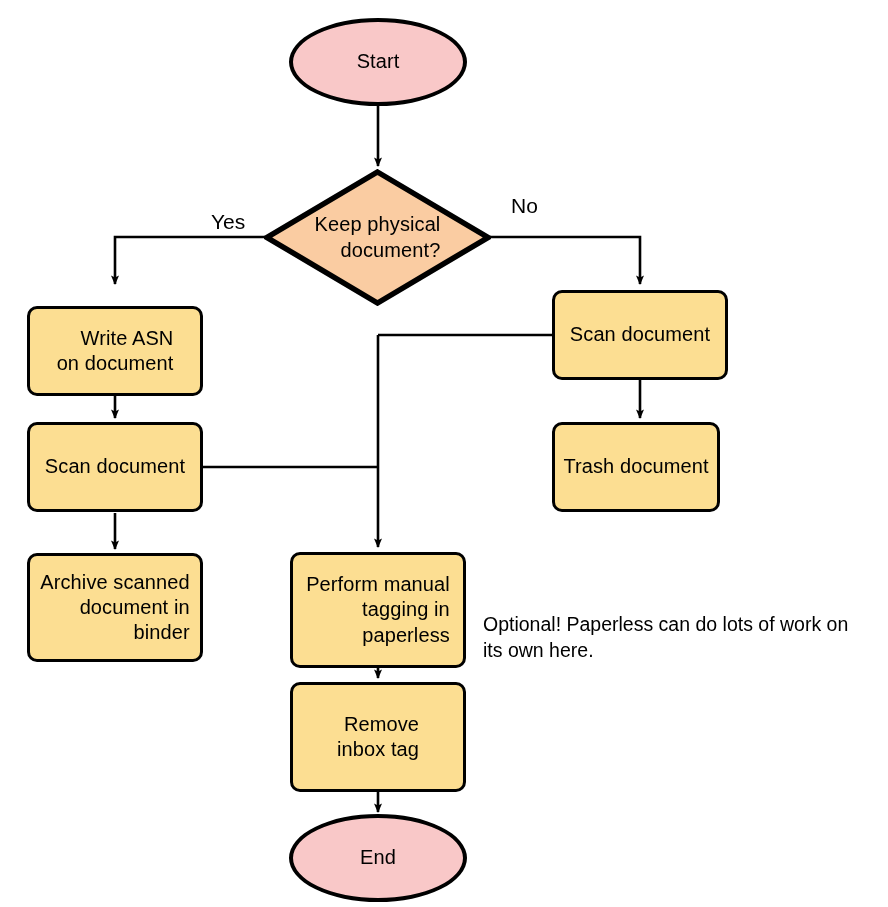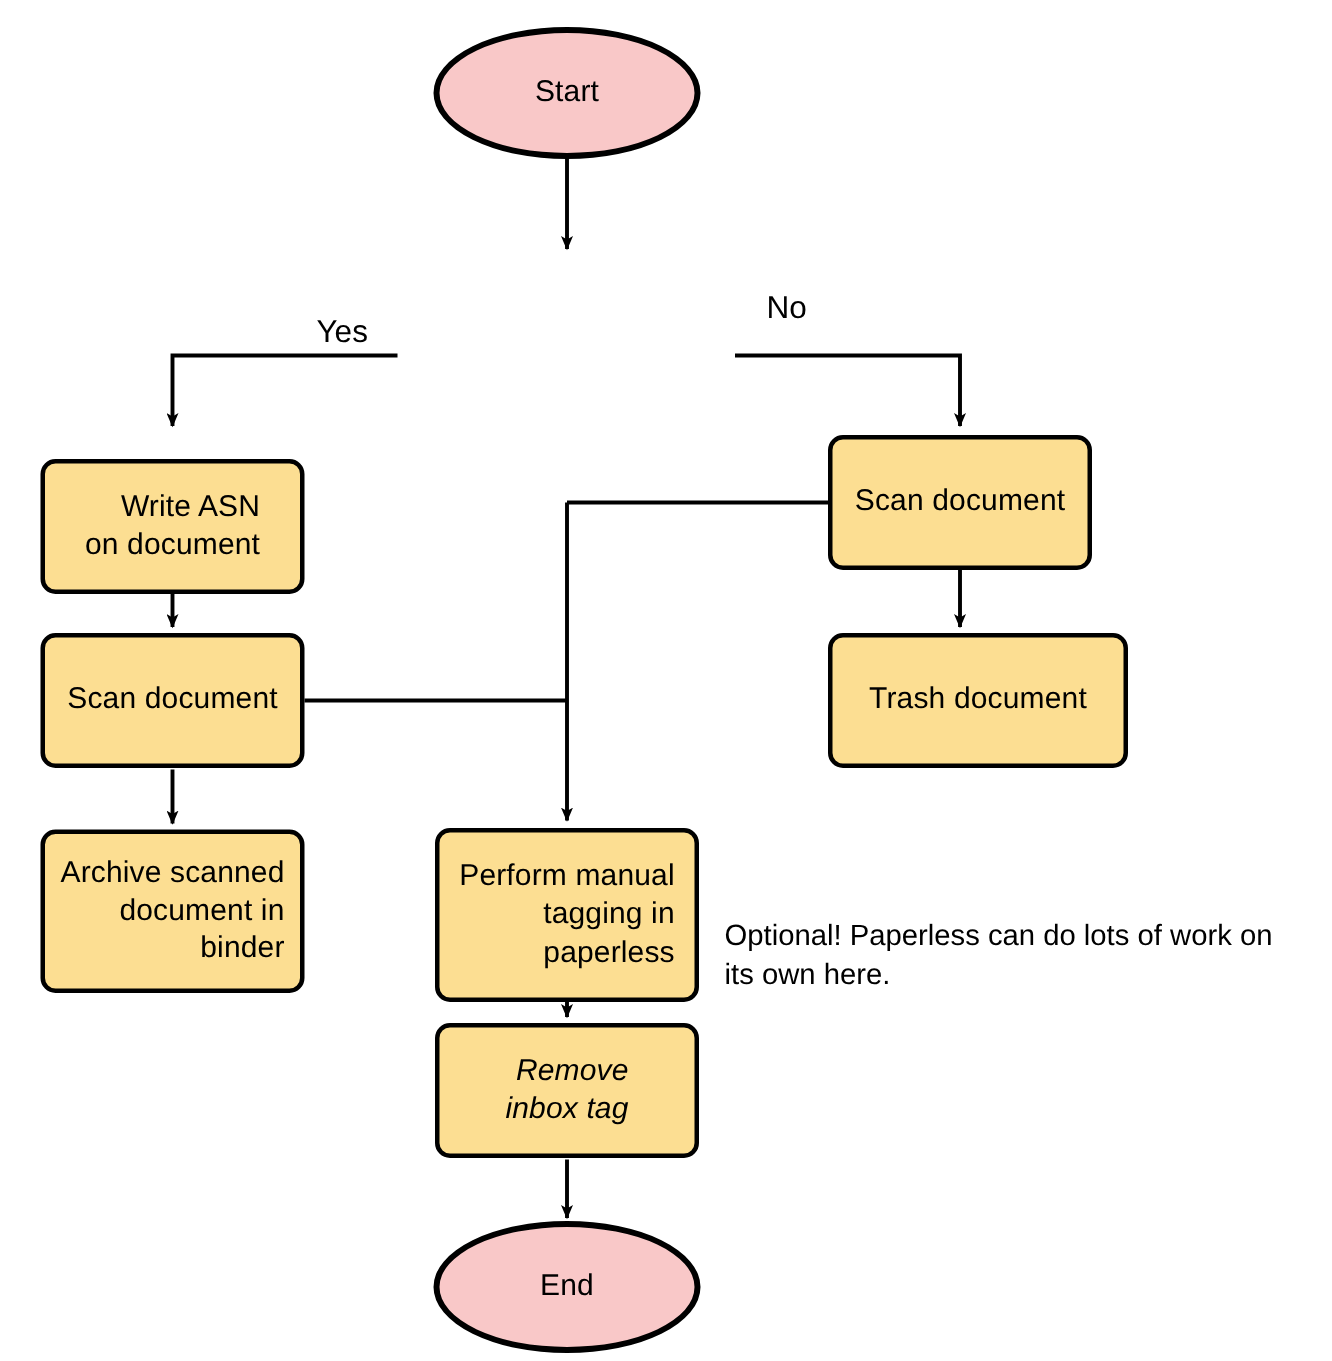--- a/index.html
+++ b/index.html
@@ -122,20 +122,27 @@
       <line x1="378" y1="643" x2="378" y2="678" marker-end="url(#arrowhead)"></line>
 
       <line x1="378" y1="773" x2="378" y2="812" marker-end="url(#arrowhead)"></line>
     </g>
   </svg>
 
   <div class="node terminator" style="left:289px; top:18px; width:178px; height:88px;">
     <span class="node-label">Start</span>
   </div>
 
+  <div class="node decision" style="left:264px; top:169px; width:227px; height:137px;">
+    <svg class="diamond-shape" viewBox="0 0 227 137" preserveAspectRatio="none" xmlns="http://www.w3.org/2000/svg">
+      <polygon points="113.5,3 224,68.5 113.5,134 3,68.5" fill="#FACCA2" stroke="#000000" stroke-width="5.5" stroke-linejoin="miter"></polygon>
+    </svg>
+    <span class="node-label">Keep physical
+document?</span>
+  </div>
 
   <div class="edge-label" style="left:208px; top:210px;">
     <span>Yes</span>
   </div>
   <div class="edge-label" style="left:508px; top:194px;">
     <span>No</span>
   </div>
 
   <div class="node process" style="left:27px; top:290px; width:176px; height:90px;margin-top:16px;">
     <span class="node-label">Write ASN
@@ -149,31 +156,31 @@
   <div class="node process" style="left:27px; top:553px; width:176px; height:109px;">
     <span class="node-label">Archive scanned
 document in
 binder</span>
   </div>
 
   <div class="node process" style="left:552px; top:290px; width:176px; height:90px;">
     <span class="node-label">Scan document</span>
   </div>
 
-  <div class="node process" style="left:552px; top:422px; width:200px; height:90px;">
+  <div class="node process" style="left:552px; top:422px; width:168px; height:90px;">
     <span class="node-label">Trash document</span>
   </div>
 
   <div class="node process" style="left:290px; top:552px; width:176px; height:116px;">
     <span class="node-label">Perform manual
 tagging in
 paperless</span>
   </div>
 
-  <div class="node process" style="left:290px; top:682px; width:176px; height:90px;font-style:italic;">
+  <div class="node process" style="left:290px; top:682px; width:176px; height:110px;">
     <span class="node-label">Remove
 inbox tag</span>
   </div>
 
   <div class="node terminator" style="left:289px; top:814px; width:178px; height:88px;">
     <span class="node-label">End</span>
   </div>
 
   <div class="annotation" style="left:483px; top:587px; width:400px;">
     <span>Optional! Paperless can do lots of work on

